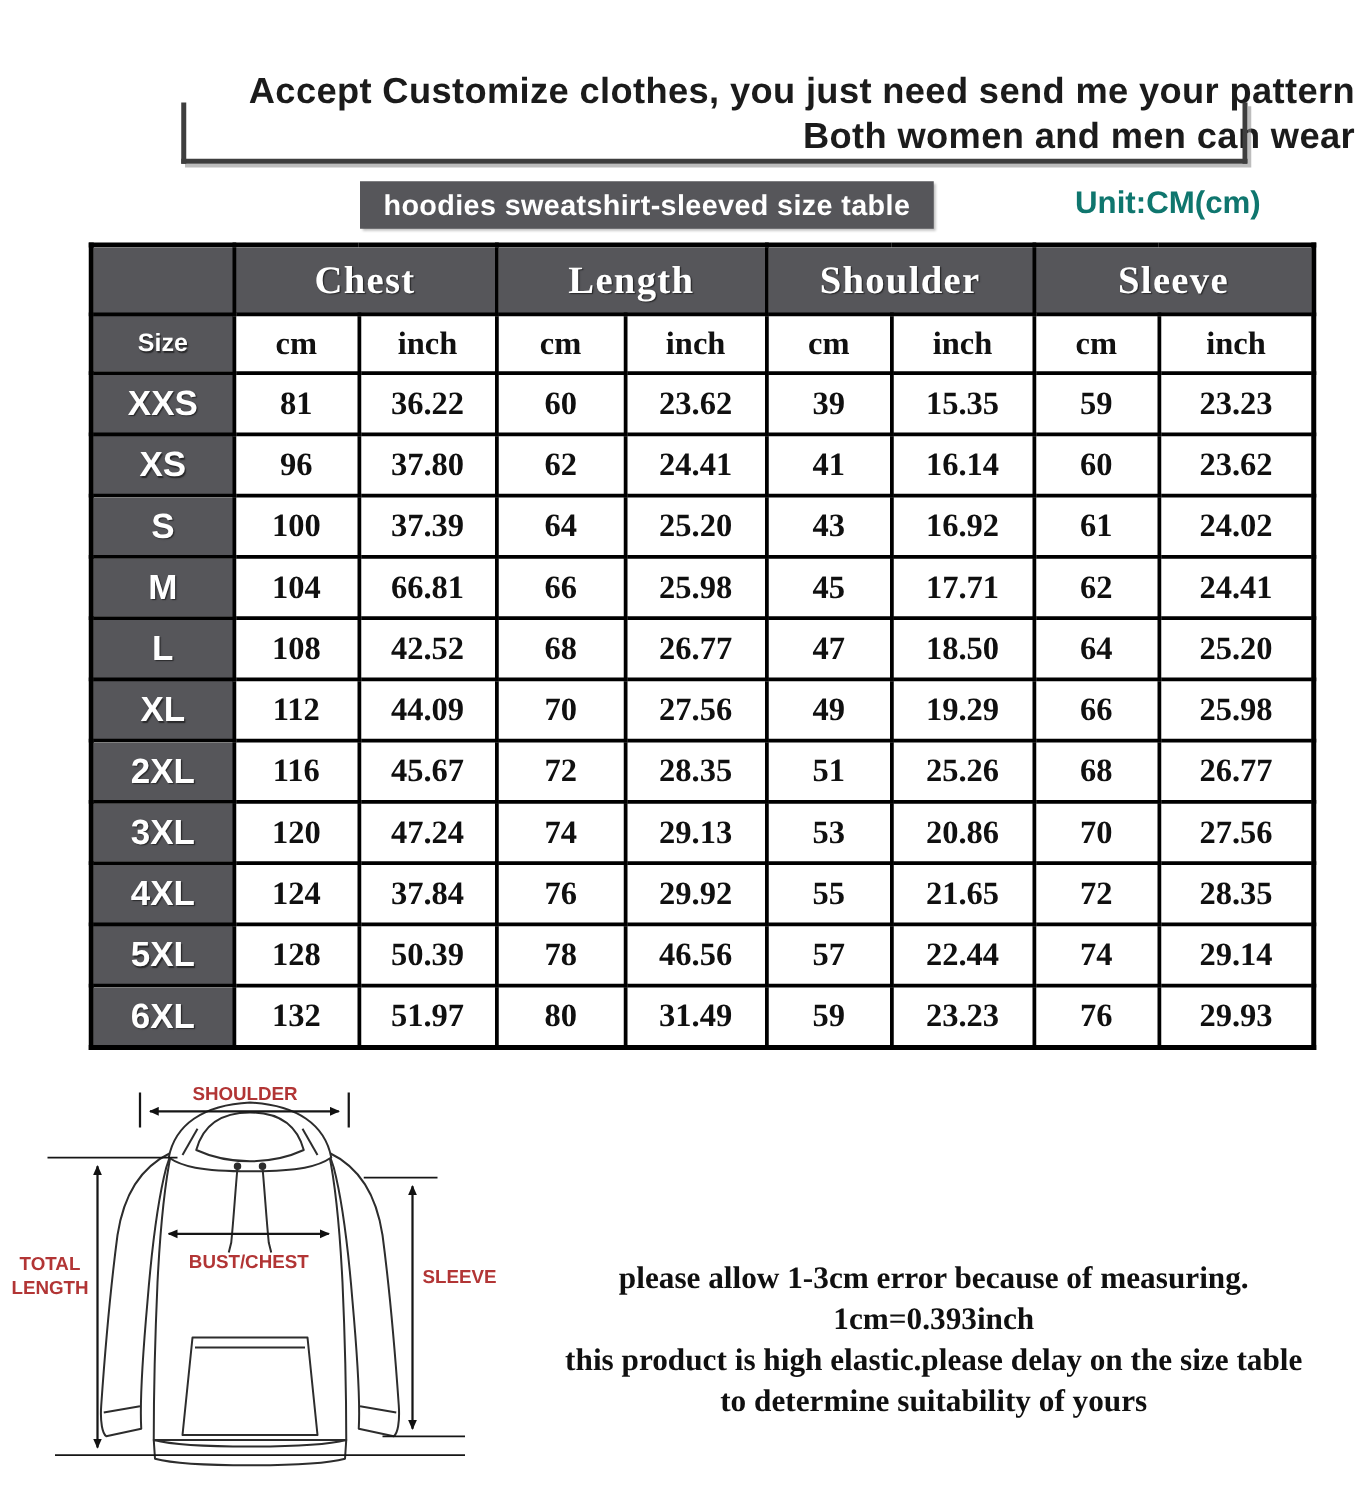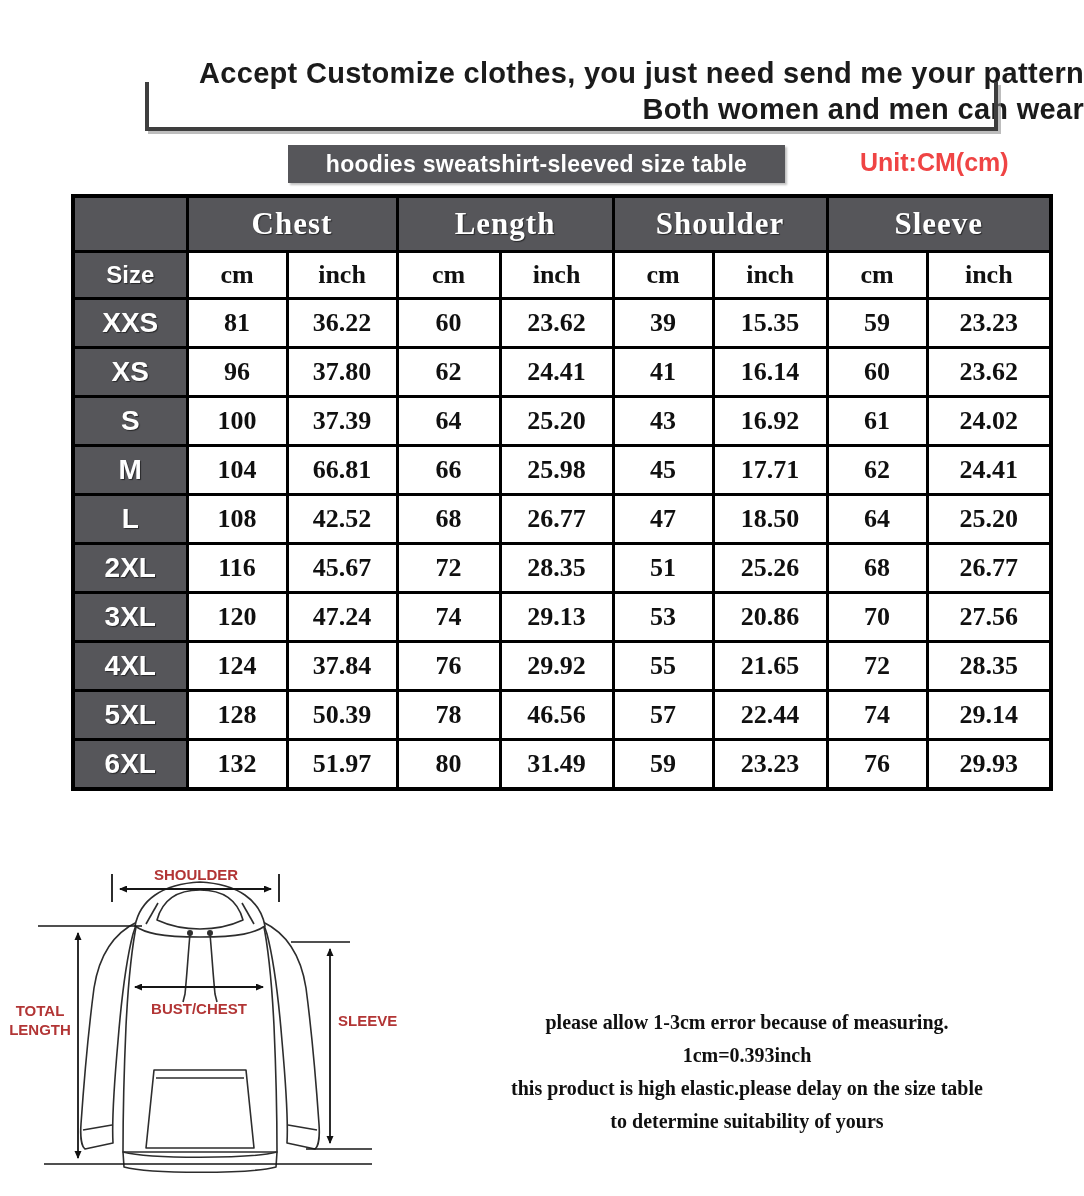--- a/index.html
+++ b/index.html
@@ -17,27 +17,27 @@
   .hl1 { top:56px; }
   .hl2 { top:92px; }
   .bracket {
     position:absolute; left:145px; top:82px; width:845px; height:45px;
     border-left:4px solid #3e3e3e; border-right:4px solid #3e3e3e; border-bottom:4px solid #3e3e3e;
     box-shadow:3px 3px 0 rgba(135,135,135,0.55);
   }
 
   
   .banner {
-    position:absolute; left:288px; top:145px; width:497px; height:38px;
+    position:absolute; left:288px; top:145px; width:459px; height:38px;
     background:#56565a; color:#ffffff; font-weight:bold; font-size:23px;
     display:flex; align-items:center; justify-content:center; letter-spacing:0.3px;
     box-shadow:2px 2px 2px rgba(0,0,0,0.25);
   }
   .unit {
-    position:absolute; left:860px; top:148px; font-weight:bold; font-size:25px; color:#ef4444;text-align:center;
+    position:absolute; left:860px; top:148px; font-weight:bold; font-size:25px; color:#0f766e;text-align:center;
   }
 
   
   .size-table-wrap { position:absolute; left:55px; top:194px; }
   table.size-table {
     border-collapse:collapse; table-layout:fixed; width:978px;
     border:4px solid #000;
     margin-left:16px;
   }
   .size-table th, .size-table td {
@@ -48,39 +48,39 @@
   .group-th {
     font-family:"Liberation Serif", serif; font-size:31px; font-weight:bold;
     letter-spacing:1px; height:52px; text-shadow:1px 1px 1px rgba(0,0,0,0.55);
   }
   .corner-th { height:52px; }
   .sub-th {
     font-family:"Liberation Serif", serif; font-size:26px; font-weight:bold;
     color:#111; background:#fff; height:44px;
   }
   .size-th {
-    font-family:"Liberation Sans", sans-serif; font-size:24px; font-weight:bold;
+    font-family:"Liberation Sans", sans-serif; font-size:20px; font-weight:bold;
     text-shadow:1px 1px 1px rgba(0,0,0,0.55); height:44px;
   }
   .size-cell {
     font-family:"Liberation Sans", sans-serif; font-size:28px; font-weight:bold;
     text-shadow:1px 1px 1px rgba(0,0,0,0.55); height:46px;
   }
   .val-cell {
     font-family:"Liberation Serif", serif; font-size:26px; font-weight:bold;
     color:#101010; background:#fff; height:46px;
   }
 
   
   .diagram { position:absolute; left:0px; top:856px; width:430px; height:340px; }
 
   
   .notes {
     position:absolute; left:410px; top:1006px; width:674px; text-align:center;
-    font-family:"Liberation Serif", serif; font-weight:bold; font-size:20px;
+    font-family:"Liberation Serif", serif; font-weight:bold; font-size:25px;
     line-height:33px; color:#101010;
   }
 </style>
 </head>
 <body>
 
 <div class="stage">
 
   <div class="header-line hl1">Accept Customize clothes, you just need send me your pattern</div>
   <div class="header-line hl2">Both women and men can wear</div>
@@ -172,20 +172,31 @@
             <td class="val-cell">108</td>
             <td class="val-cell">42.52</td>
             <td class="val-cell">68</td>
             <td class="val-cell">26.77</td>
             <td class="val-cell">47</td>
             <td class="val-cell">18.50</td>
             <td class="val-cell">64</td>
             <td class="val-cell">25.20</td>
           </tr>
           <tr>
+            <td class="gray size-cell">XL</td>
+            <td class="val-cell">112</td>
+            <td class="val-cell">44.09</td>
+            <td class="val-cell">70</td>
+            <td class="val-cell">27.56</td>
+            <td class="val-cell">49</td>
+            <td class="val-cell">19.29</td>
+            <td class="val-cell">66</td>
+            <td class="val-cell">25.98</td>
+          </tr>
+          <tr>
             <td class="gray size-cell">2XL</td>
             <td class="val-cell">116</td>
             <td class="val-cell">45.67</td>
             <td class="val-cell">72</td>
             <td class="val-cell">28.35</td>
             <td class="val-cell">51</td>
             <td class="val-cell">25.26</td>
             <td class="val-cell">68</td>
             <td class="val-cell">26.77</td>
           </tr>

